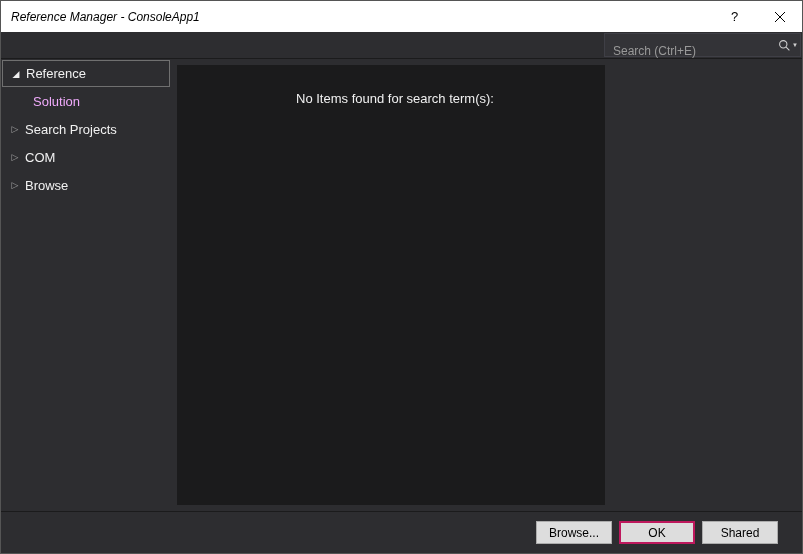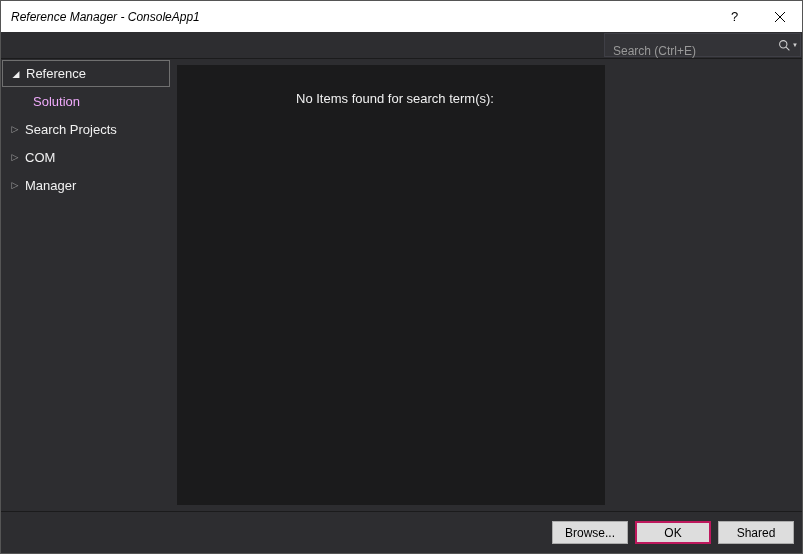--- a/index.html
+++ b/index.html
@@ -168,21 +168,21 @@
     .right-panel {
       width: 197px;
       background: #2d2d30;
       flex-shrink: 0;
     }
     .footer {
       height: 42px;
       display: flex;
       align-items: center;
       justify-content: flex-end;
-      padding: 0 8px;
+      padding: 0 24px;
       gap: 7px;
       background: #2d2d30;
       flex-shrink: 0;
       border-top: 1px solid #1b1b1c;
     }
     .footer-btn {
       width: 76px;
       height: 23px;
       font-size: 12px;
       cursor: pointer;
@@ -241,21 +241,21 @@
         <div class="sidebar-item">
           <span class="arrow">▷</span>
           <span>Search Projects</span>
         </div>
         <div class="sidebar-item">
           <span class="arrow">▷</span>
           <span>COM</span>
         </div>
         <div class="sidebar-item">
           <span class="arrow">▷</span>
-          <span>Manager</span>
+          <span>Browse</span>
         </div>
       </div>
 
       <div class="main">
         <span>No Items found for search term(s):</span>
       </div>
 
       <div class="right-panel"></div>
     </div>
 

